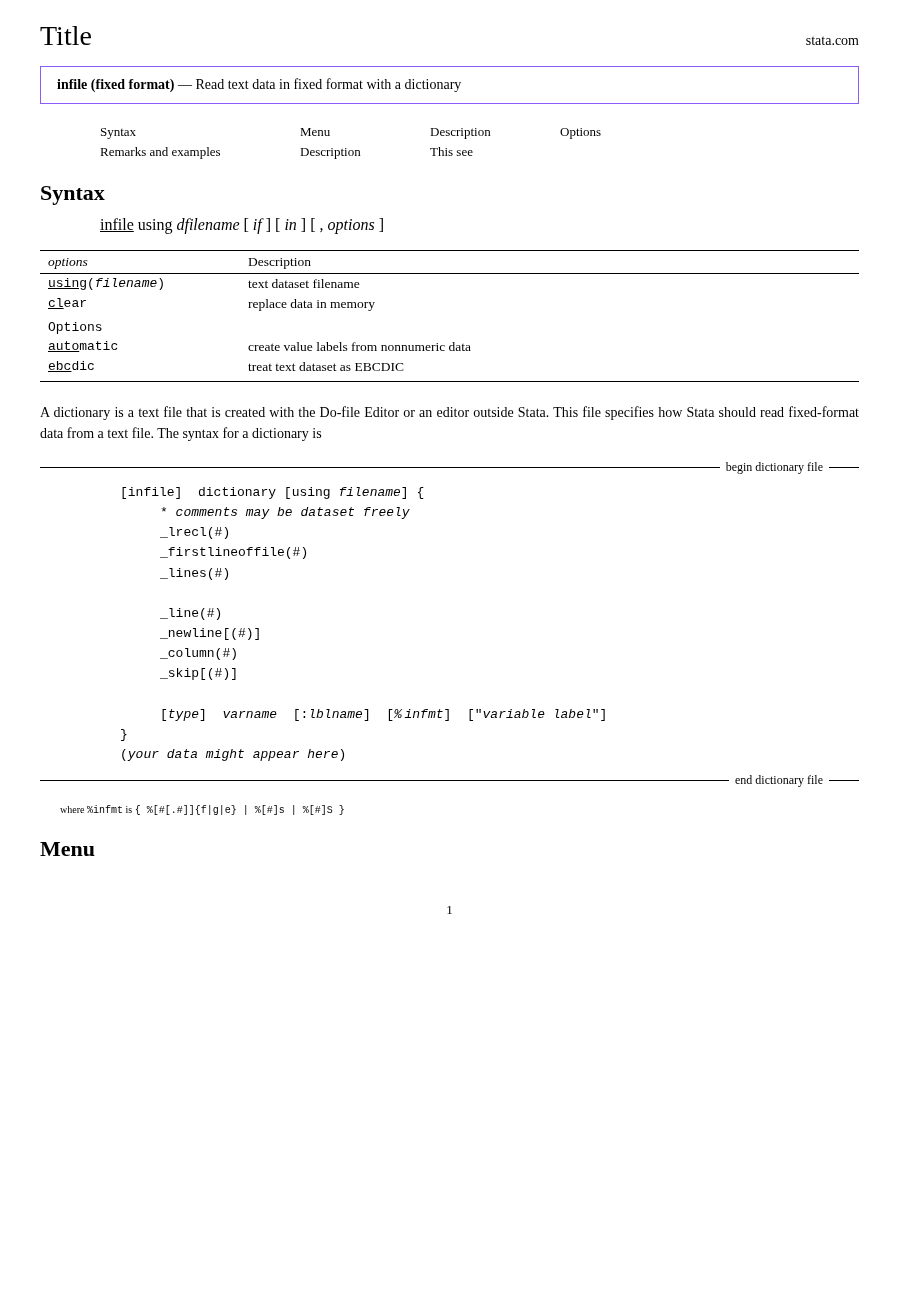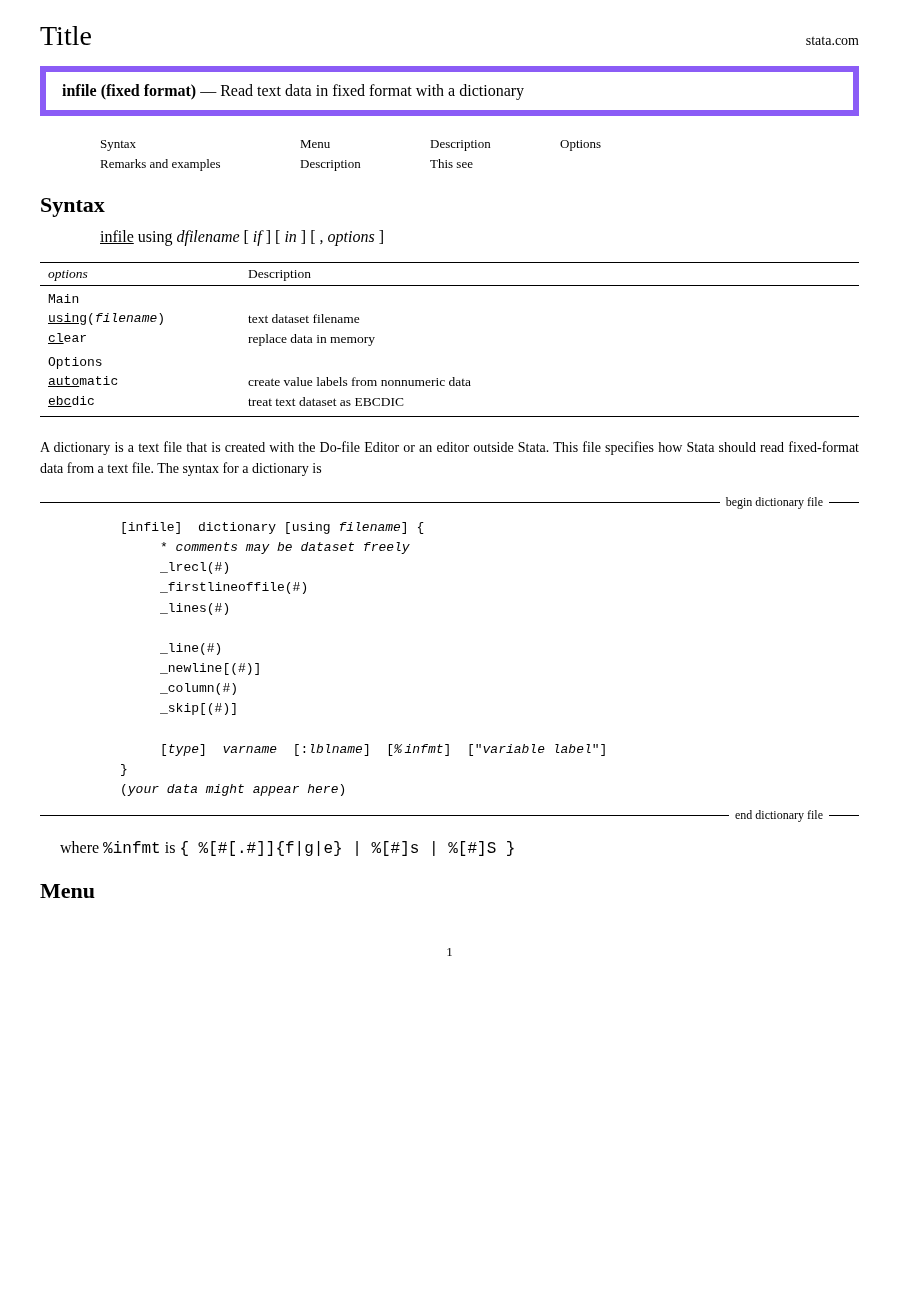--- a/index.html
+++ b/index.html
@@ -25,24 +25,24 @@
       font-weight: normal;
       font-family: "Times New Roman", serif;
     }
     .stata-logo {
       font-size: 14px;
       font-family: "Times New Roman", serif;
     }
 
     
     .command-box {
-      border: 6px solid #8b5cf6;
+      border: 1px solid #8b5cf6;
       padding: 10px 16px;
       margin-bottom: 20px;
-      font-size: 16px;
+      font-size: 14px;
     }
 
     
     .nav-links {
       display: grid;
       grid-template-columns: 200px 130px 130px 100px;
       gap: 4px 0;
       margin: 0 60px 20px 60px;
       font-size: 13px;
     }
@@ -144,21 +144,21 @@
       font-size: 13px;
       padding: 6px 0 6px 20px;
       line-height: 1.55;
     }
     .dict-content .indent1 { margin-left: 60px; display: block; }
     .dict-content .indent2 { margin-left: 100px; display: block; }
     .dict-italic { font-style: italic; }
 
     
     .where-line {
-      font-size: 16px;
+      font-size: 10px;
       margin: 10px 0 20px 20px;
       font-family: "Courier New", monospace;
     }
     .where-line .normal-text {
       font-family: "Times New Roman", serif;
     }
 
     
     .menu-path {
       font-size: 14px;
@@ -215,23 +215,20 @@
 
   <table class="options-table">
     <thead>
       <tr>
         <th><em>options</em></th>
         <th>Description</th>
       </tr>
     </thead>
     <tbody>
 
-      <tr>
-        <td class="group-label" colspan="2">Main</td>
-      </tr>
       <tr>
         <td>
           <span class="underline-mono">using</span><span class="mono">(<span class="dict-italic">filename</span>)</span>
         </td>
         <td>text dataset filename</td>
       </tr>
       <tr>
         <td>
           <span class="underline-mono">cl</span><span class="mono">ear</span>
         </td>

